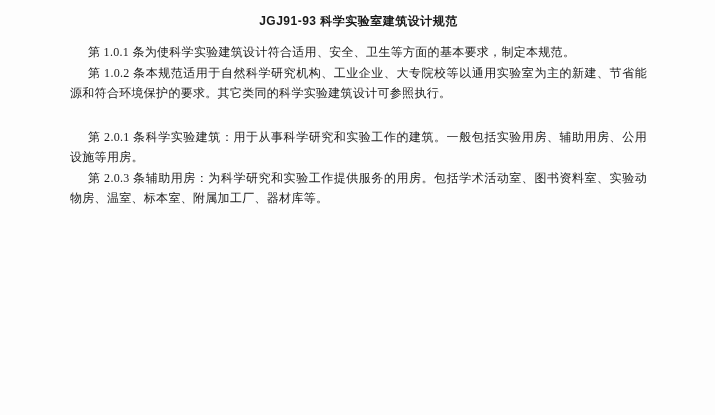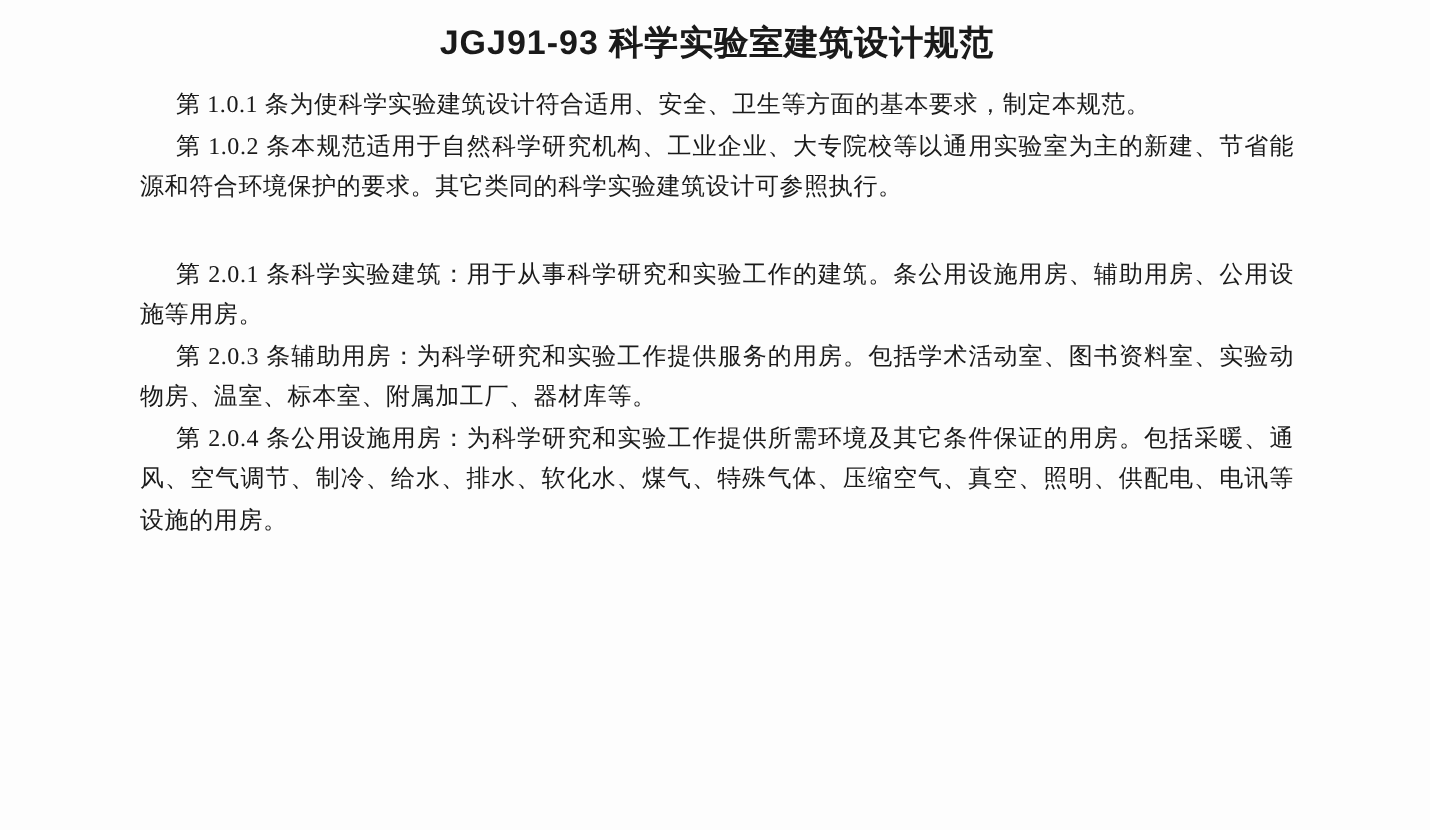--- a/index.html
+++ b/index.html
@@ -19,21 +19,21 @@
     width: 715px;
     height: 415px;
     padding: 12px 68px 0 70px;
     overflow: hidden;
     background: #fdfdfd;
   }
   .doc-title {
     margin: 0 0 11px 0;
     text-align: center;
     font-family: "Liberation Sans", "DejaVu Sans", sans-serif;
-    font-size: 17px;
+    font-size: 12px;
     font-weight: 700;
     letter-spacing: 0.5px;
     line-height: 19px;
   }
   .chapter-heading {
     margin: 0 0 6px 0;
     font-family: "Liberation Sans", "DejaVu Sans", sans-serif;
     font-size: 12.5px;
     font-weight: 700;
     line-height: 16px;
@@ -56,19 +56,18 @@
 <div class="page">
 
   <h1 class="doc-title">JGJ91-93 科学实验室建筑设计规范</h1>
 
   <section class="chapter chapter-1">
     <p class="clause">第 1.0.1 条为使科学实验建筑设计符合适用、安全、卫生等方面的基本要求，制定本规范。</p>
     <p class="clause">第 1.0.2 条本规范适用于自然科学研究机构、工业企业、大专院校等以通用实验室为主的新建、节省能源和符合环境保护的要求。其它类同的科学实验建筑设计可参照执行。</p>
   </section>
 
   <section class="chapter chapter-2">
-    <p class="clause">第 2.0.1 条科学实验建筑：用于从事科学研究和实验工作的建筑。条公用设施用房、辅助用房、公用设施等用房。</p>
+    <p class="clause">第 2.0.1 条科学实验建筑：用于从事科学研究和实验工作的建筑。一般包括实验用房、辅助用房、公用设施等用房。</p>
     <p class="clause">第 2.0.3 条辅助用房：为科学研究和实验工作提供服务的用房。包括学术活动室、图书资料室、实验动物房、温室、标本室、附属加工厂、器材库等。</p>
-    <p class="clause">第 2.0.4 条公用设施用房：为科学研究和实验工作提供所需环境及其它条件保证的用房。包括采暖、通风、空气调节、制冷、给水、排水、软化水、煤气、特殊气体、压缩空气、真空、照明、供配电、电讯等设施的用房。</p>
 
   </section>
 
 </div>
 
 </body></html>

